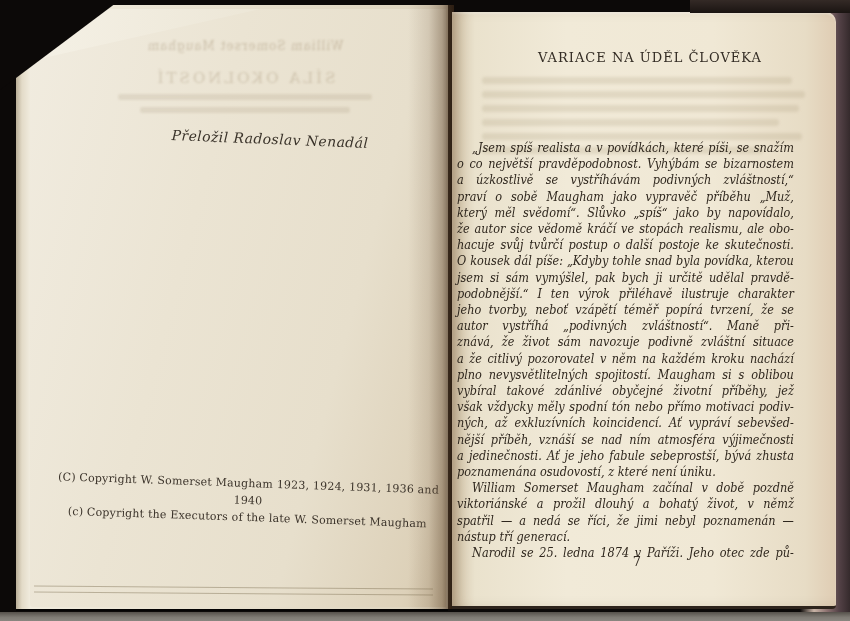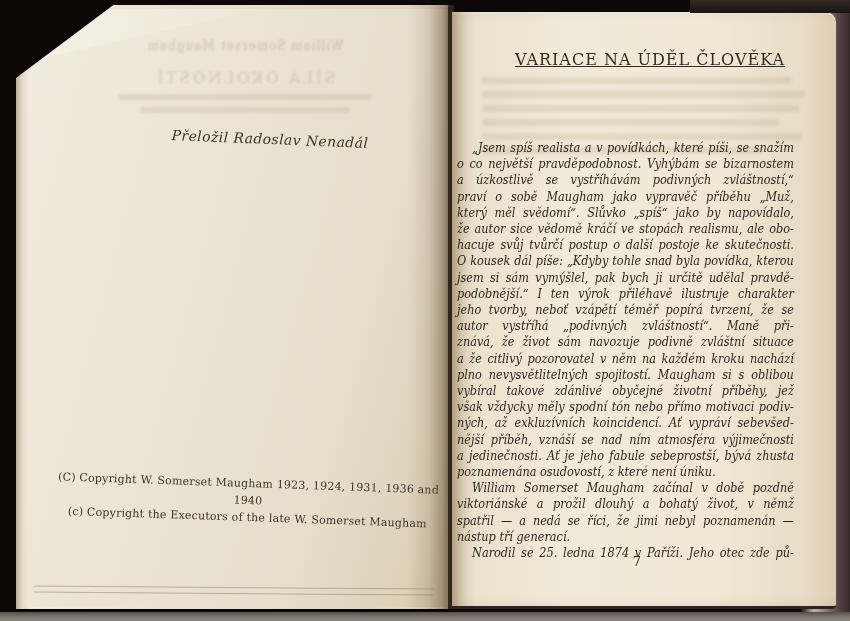--- a/index.html
+++ b/index.html
@@ -51,21 +51,21 @@
   .gutter{position:absolute;left:408px;top:5px;width:46px;height:604px;pointer-events:none;
     background:linear-gradient(90deg,rgba(0,0,0,0) 0%,rgba(120,95,70,.18) 45%,rgba(104,80,56,.45) 74%,rgba(78,56,36,.65) 88%,rgba(52,34,20,.78) 100%);}
 
   
   .right-page{position:absolute;left:452px;top:12px;width:384px;height:594px;
     background:linear-gradient(90deg,#dbcdb2 0%,#eae2cd 6%,#f1ead8 30%,#f0e8d5 68%,#e7dcc5 92%,#dfccb3 100%);
     border-radius:0 10px 4px 0;
     border-bottom:3px solid #2e241c;
     box-shadow:inset 12px 0 16px -9px rgba(90,60,30,.5), inset 0 2px 2px rgba(255,255,255,.35);}
   .running-head{position:absolute;left:28px;top:38px;width:340px;text-align:center;
-    font-size:16px;letter-spacing:1px;color:#332c24;text-decoration:underline;}
+    font-size:13px;letter-spacing:1px;color:#332c24;}
   .ghost-right{position:absolute;left:30px;top:58px;width:330px;filter:blur(1.6px);}
   .ghost-right .gr{height:7px;margin-top:7px;background:rgba(150,128,96,.17);border-radius:3px;}
 
   .body-text{position:absolute;left:5px;top:128px;width:358px;
     transform:scaleX(.941);transform-origin:0 0;
     font-style:italic;font-size:12px;line-height:16.2px;color:#2e261d;}
   .para{margin:0;}
   .bline{text-align:justify;text-align-last:justify;white-space:normal;}
   .bline.ind{text-indent:16px;}
   .bline.end{text-align-last:left;}

